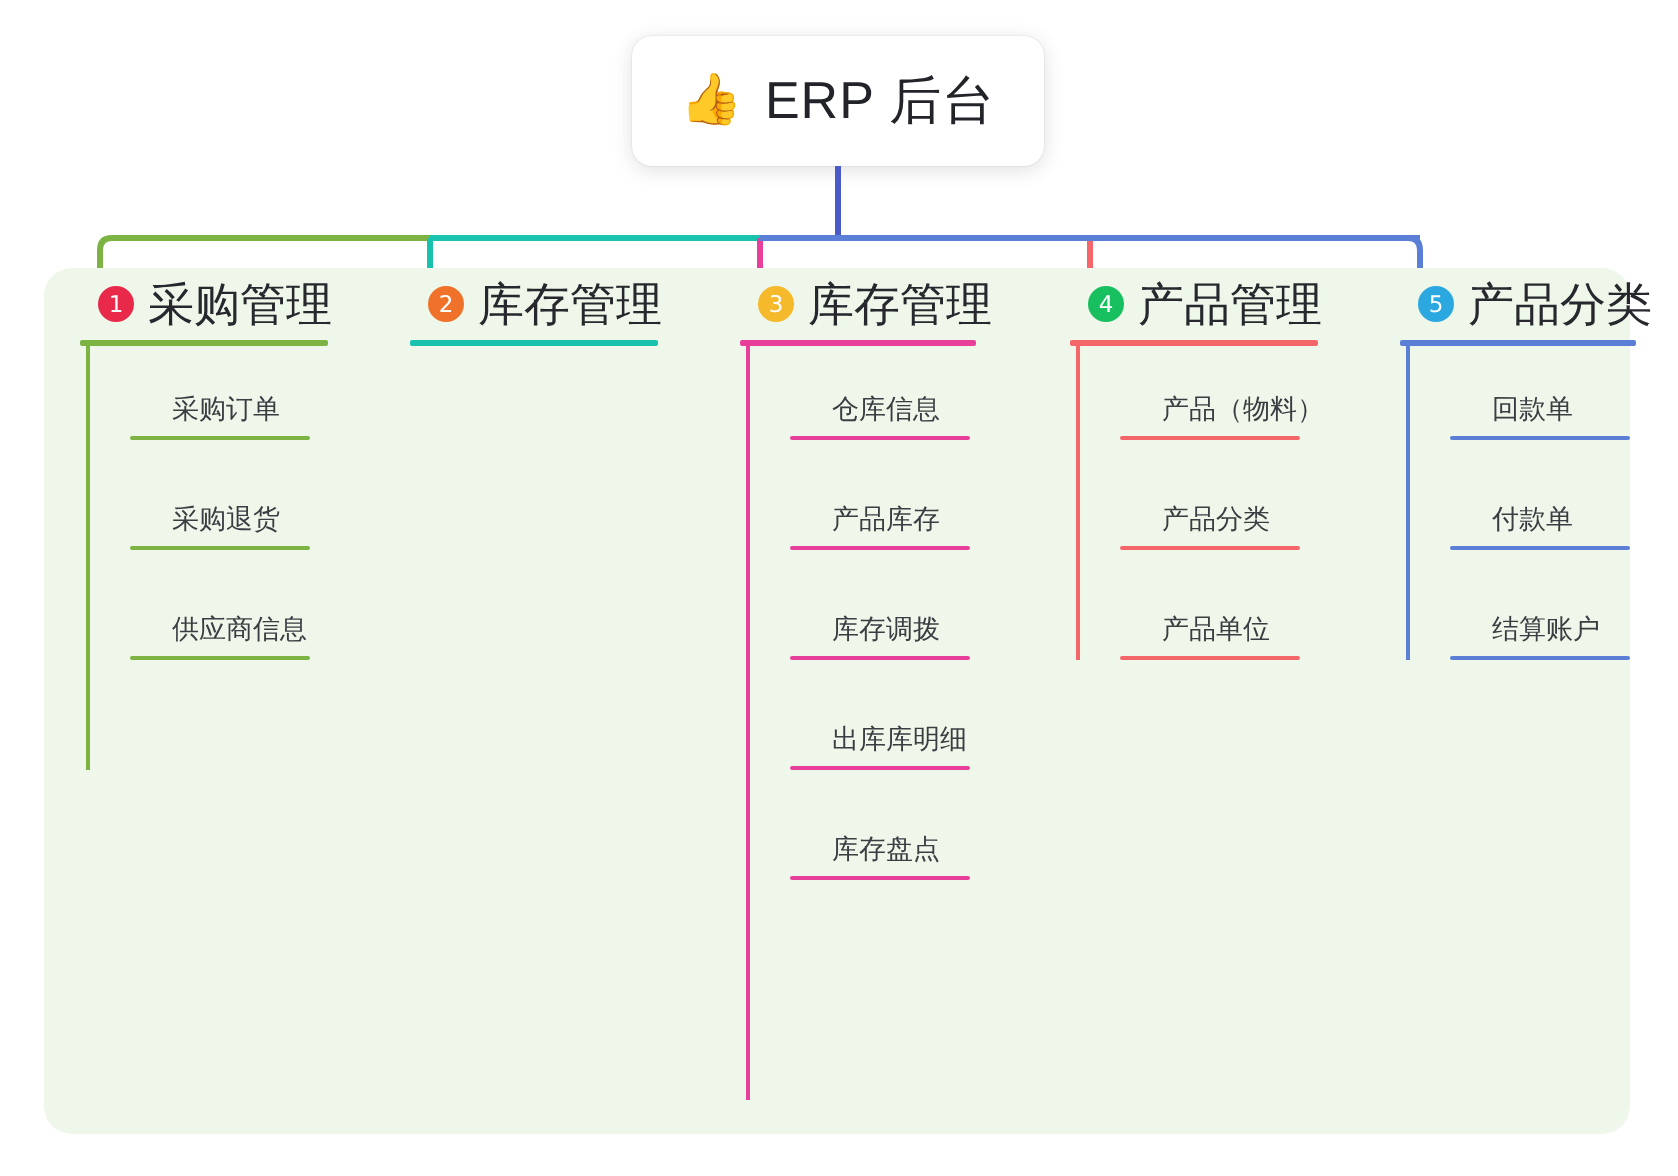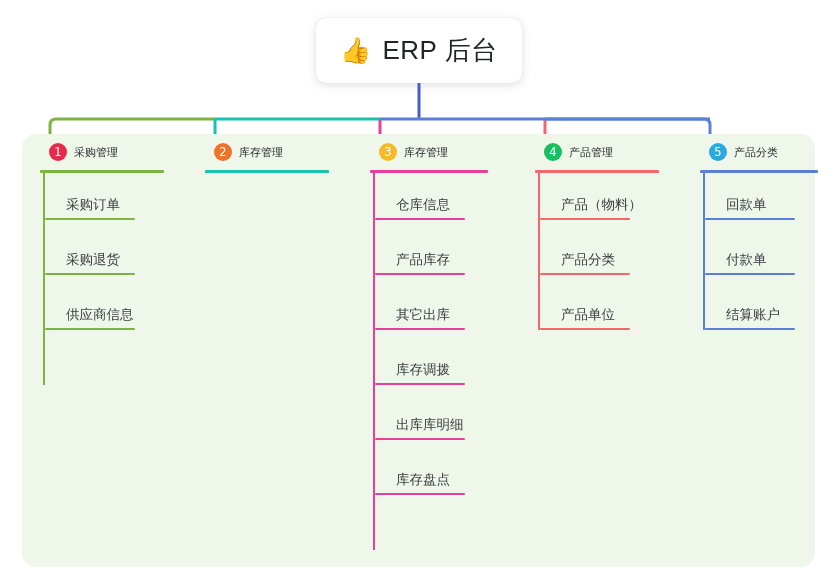--- a/index.html
+++ b/index.html
@@ -104,21 +104,21 @@
     height: 18px;
     border-radius: 50%;
     color: #ffffff;
     font-size: 11.5px;
     line-height: 18px;
     text-align: center;
     flex: 0 0 18px;
     font-family: "DejaVu Sans", sans-serif;
   }
   .branch-label {
-    font-size: 11px;
+    font-size: 23px;
     color: #26282d;
     white-space: nowrap;
   }
 
   
   .branch-rule {
     height: 3px;
     width: 124px;
     margin-left: 6px;
     border-radius: 1px;
@@ -136,20 +136,21 @@
     position: absolute;
     left: 0px;
     top: 0;
     width: 2px;
     background: currentColor;
   }
   .leaf {
     position: relative;
     height: 55px;
     box-sizing: border-box;
+    margin-left: 20px;
   }
   .leaf-text {
     font-size: 13.5px;
     color: #3a3d42;
     white-space: nowrap;
     position: absolute;
     left: 23px;
     bottom: 14px;
   }
   .leaf-rule {
@@ -224,24 +225,20 @@
           <div class="trunk" style="height: 377px;"></div>
           <div class="leaf">
             <span class="leaf-text">仓库信息</span>
             <div class="leaf-rule" style="background: rgb(232, 64, 154);"></div>
           </div>
           <div class="leaf">
             <span class="leaf-text">产品库存</span>
             <div class="leaf-rule" style="background: rgb(232, 64, 154);"></div>
           </div>
           <div class="leaf">
-            <span class="leaf-text">其它出库</span>
-            <div class="leaf-rule" style="background: rgb(232, 64, 154);"></div>
-          </div>
-          <div class="leaf">
             <span class="leaf-text">库存调拨</span>
             <div class="leaf-rule" style="background: rgb(232, 64, 154);"></div>
           </div>
           <div class="leaf">
             <span class="leaf-text">出库库明细</span>
             <div class="leaf-rule" style="background: rgb(232, 64, 154);"></div>
           </div>
           <div class="leaf">
             <span class="leaf-text">库存盘点</span>
             <div class="leaf-rule" style="background: rgb(232, 64, 154);"></div>

